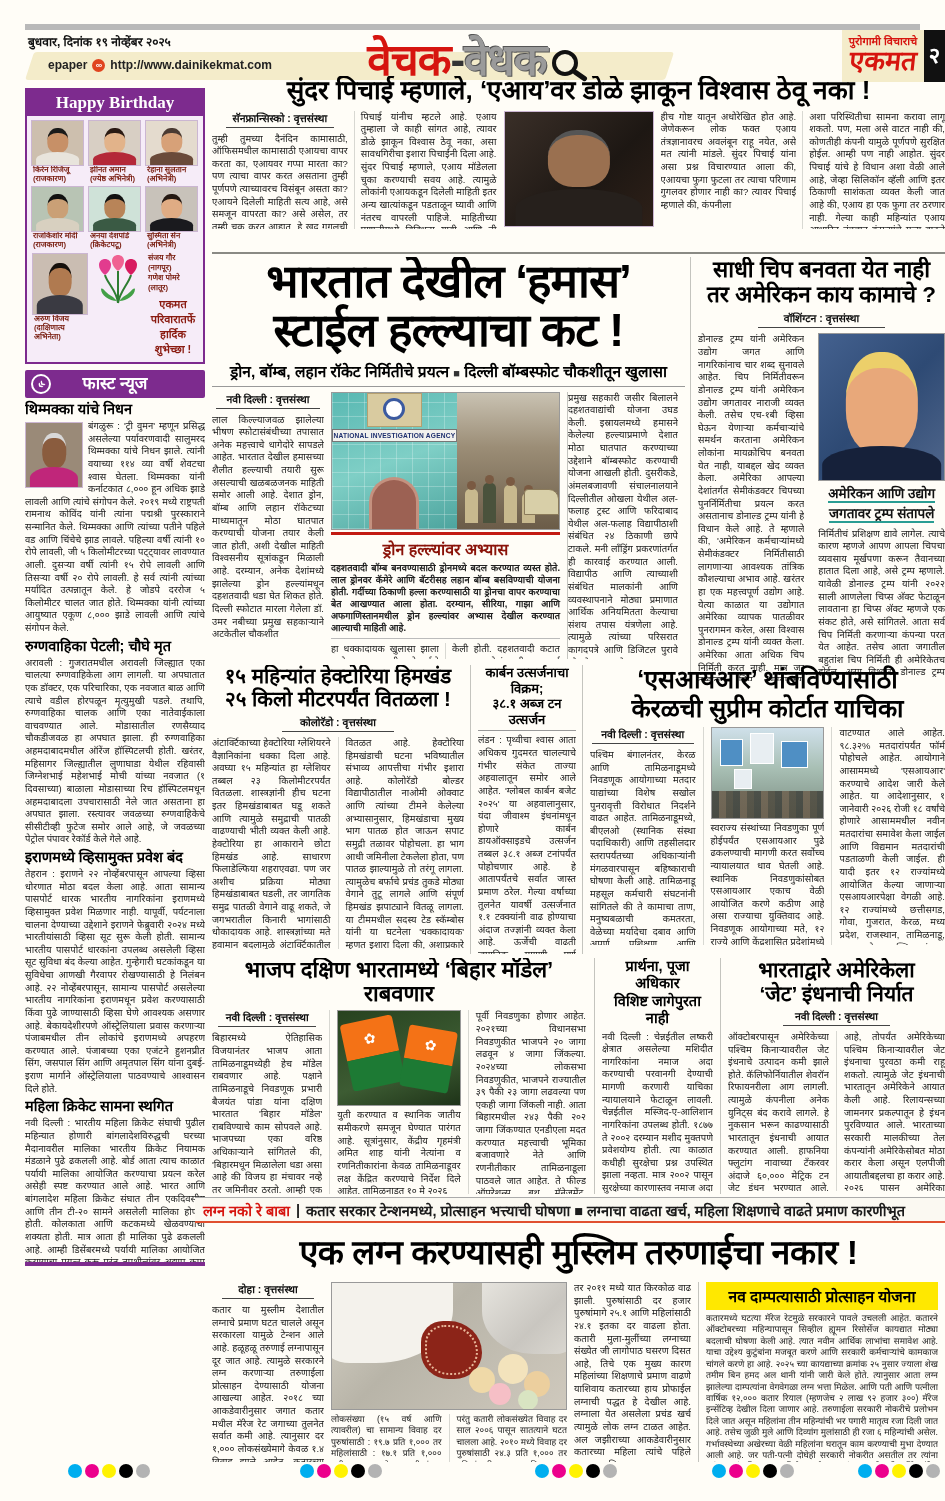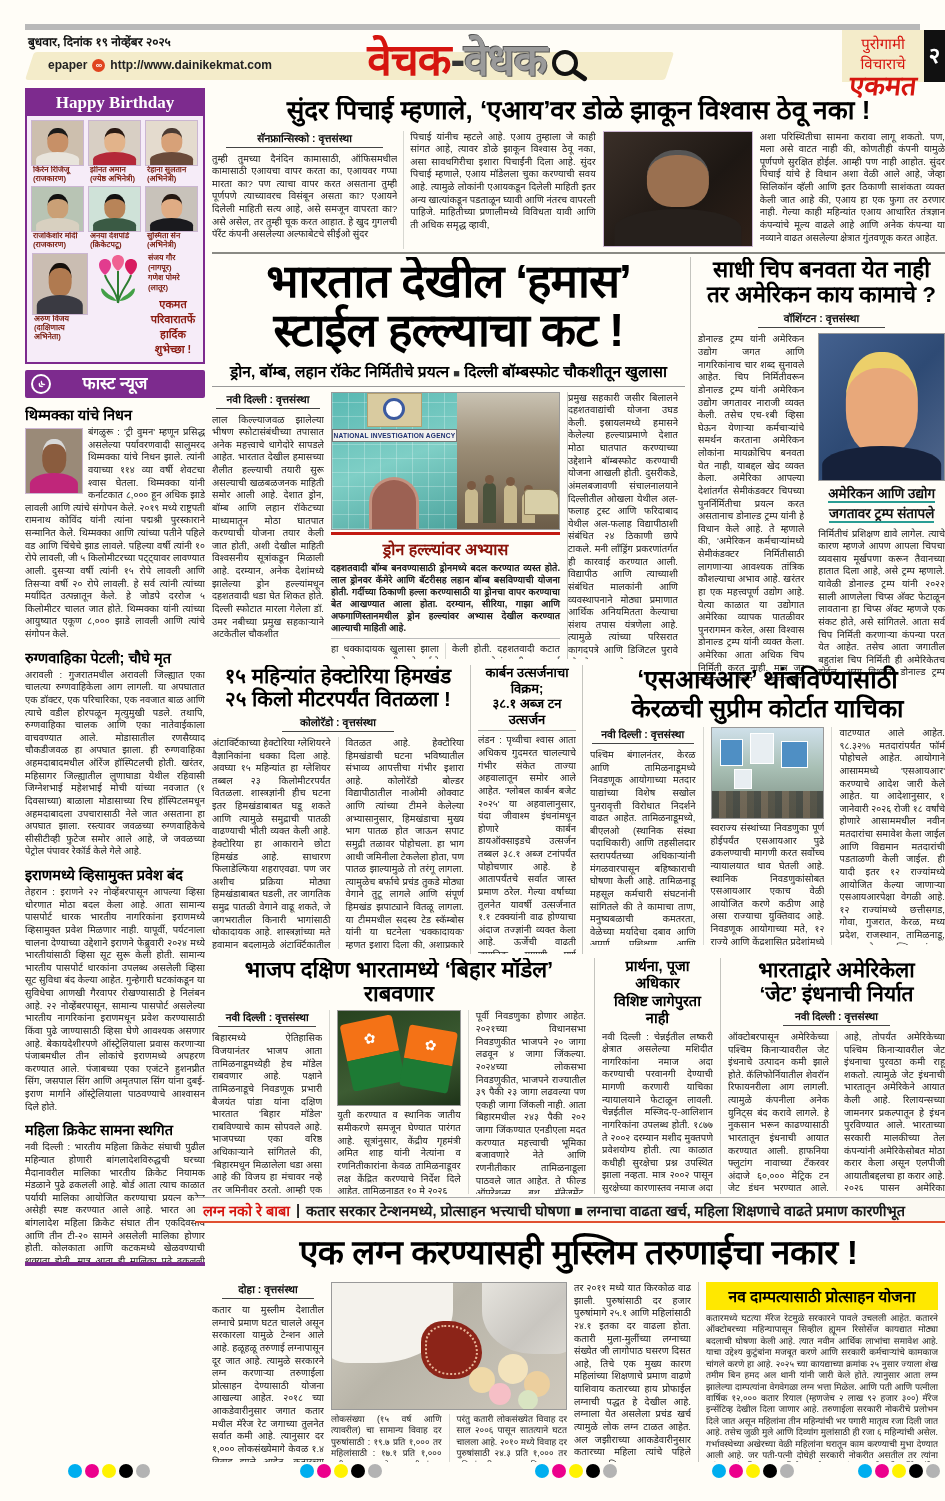--- a/index.html
+++ b/index.html
@@ -20,21 +20,21 @@
   .epaper-strip { position:absolute; left:25px; top:52px; width:640px; height:28px; background:#f4ecca; transform:skewX(-18deg); transform-origin:bottom left; border-radius:3px; }
   .epaper-text { position:absolute; left:48px; top:58px; font-size:12px; font-weight:bold; color:#222; display:flex; align-items:center; gap:5px; }
   .link-dot { width:13px; height:13px; border-radius:50%; background:#e0441e; color:#fff; font-size:9px; line-height:13px; text-align:center; display:inline-block; }
   .masthead { position:absolute; left:0; top:28px; width:945px; text-align:center; font-size:44px; font-weight:900; letter-spacing:-1px; }
   .masthead .a { color:#d6150f; }
   .masthead .dash { color:#333; }
   .masthead .b { color:#9a9a9a; text-shadow:1px 1px 0 #555, -1px -1px 0 #555; }
   .mag { display:inline-block; width:26px; height:26px; border:4px solid #111; border-radius:50%; position:relative; vertical-align:middle; margin-left:-6px; background:rgba(255,255,255,.4); }
   .mag::after { content:""; position:absolute; width:16px; height:5px; background:#111; right:-14px; bottom:-6px; transform:rotate(35deg); border-radius:3px; }
   .logobox { position:absolute; left:842px; top:30px; width:82px; height:52px; background:#f4ecca; text-align:center; padding-top:3px; }
-  .logobox .tag { font-size:15px; font-weight:normal; color:#d6150f; }
+  .logobox .tag { font-size:11px; font-weight:bold; color:#d6150f; }
   .logobox .logo { font-size:27px; font-weight:900; color:#d6150f; transform:skewX(-6deg); line-height:1; }
   .pagenum { position:absolute; left:924px; top:30px; width:21px; height:52px; background:#111; color:#fff; font-size:22px; font-weight:bold; text-align:center; line-height:52px; }
 
   
   .bday { left:25px; top:88px; width:180px; height:276px; border:2px solid #7d2b8e; background:#f6ecf8; }
   .bday-head { background:#7d2b8e; color:#fff; font-family:"Liberation Serif","DejaVu Serif",serif; font-weight:bold; font-size:17px; text-align:center; height:26px; line-height:26px; }
   .bgrid { display:grid; grid-template-columns:1fr 1fr 1fr; gap:2px 4px; padding:4px 5px 0 4px; }
   .bcell { text-align:center; }
   .bname { font-size:7.8px; font-weight:bold; color:#7a1f12; line-height:1.15; text-align:left; padding-left:2px; }
   .photo { position:relative; overflow:hidden; border:1px solid #cbb6d2; }
@@ -42,27 +42,27 @@
   .person { position:absolute; inset:0; }
   .person::before { content:""; position:absolute; left:50%; top:16%; width:42%; height:46%; transform:translateX(-50%); background:var(--skin,#c79067); border-radius:46% 46% 40% 40%; border-top:5px solid var(--hair,#222); }
   .person::after { content:""; position:absolute; left:50%; bottom:-2px; width:86%; height:34%; transform:translateX(-50%); background:var(--shirt,#666); border-radius:50% 50% 0 0; }
   .extras { font-size:7.8px; font-weight:bold; color:#7a1f12; line-height:1.3; }
   .greet { font-size:11px; font-weight:bold; color:#8a1a10; text-align:center; line-height:1.35; }
 
   
   .fn { left:25px; top:370px; width:180px; height:892px; }
   .fn-head { background:#7d2b8e; color:#fff; font-weight:bold; font-size:17px; height:28px; line-height:28px; text-align:center; position:relative; border-radius:2px; }
   .fn-badge { position:absolute; left:6px; top:4px; width:20px; height:20px; border:2px solid #fff; border-radius:50%; color:#fff; font-size:13px; line-height:16px; text-align:center; transform:rotate(-45deg); }
-  .fn-item { margin-top:6px; }
+  .fn-item { }
   .fn-title { font-size:14.5px; font-weight:900; color:#000; margin-bottom:2px; }
   .fn-photo { float:left; width:58px; height:66px; margin:2px 5px 2px 0; }
   .fn-end { left:25px; top:1262px; width:180px; height:4px; background:#7d2b8e; }
 
   
-  .pichai { left:212px; top:96px; width:733px; height:161px; }
+  .pichai { left:212px; top:76px; width:733px; height:161px; }
   .pichai-h { font-size:26px; font-weight:900; text-align:center; color:#000; line-height:1.1; }
   .pichai-row { display:flex; margin-top:6px; height:118px; }
   .pichai-row .tc { flex:1; }
   .pichai-row .tc + .tc { border-left:1px solid #d8d8d2; padding-left:6px; margin-left:6px; }
   .pichai-photo { width:150px; height:116px; margin:0 7px; background:linear-gradient(135deg,#3a2f28 0%,#1d1713 60%,#2e2018 100%); flex:none; }
   .hr1 { left:212px; top:252px; width:733px; height:2px; background:#8a8a84; }
 
   
   .hamas { left:212px; top:257px; width:473px; height:402px; }
   .hamas-h { font-size:46px; font-weight:900; line-height:1.06; text-align:center; letter-spacing:-1px; color:#000; }
@@ -272,20 +272,21 @@
     <div class="pichai-h">सुंदर पिचाई म्हणाले, ‘एआय’वर डोळे झाकून विश्वास ठेवू नका !</div>
     <div class="pichai-row">
       <div class="tc clip">
         <div class="byline">सॅनफ्रान्सिस्को : वृत्तसंस्था</div>
         <div class="jtext">तुम्ही तुमच्या दैनंदिन कामासाठी, ऑफिसमधील कामासाठी एआयचा वापर करता का, एआयवर गप्पा मारता का? पण त्याचा वापर करत असताना तुम्ही पूर्णपणे त्याच्यावरच विसंबून असता का? एआयने दिलेली माहिती सत्य आहे, असे समजून वापरता का? असे असेल, तर तुम्ही चूक करत आहात. हे खुद गुगलची पॅरेंट कंपनी असलेल्या अल्फाबेटचे सीईओ सुंदर</div>
       </div>
       <div class="tc jtext clip">पिचाई यांनीच म्हटले आहे. एआय तुम्हाला जे काही सांगत आहे, त्यावर डोळे झाकून विश्वास ठेवू नका, असा सावधगिरीचा इशारा पिचाईंनी दिला आहे. सुंदर पिचाई म्हणाले, एआय मॉडेलला चुका करण्याची सवय आहे. त्यामुळे लोकांनी एआयकडून दिलेली माहिती इतर अन्य खात्यांकडून पडताळून घ्यावी आणि नंतरच वापरली पाहिजे. माहितीच्या प्रणालीमध्ये विविधता यावी आणि ती अधिक समृद्ध व्हावी,</div>
       <div class="pichai-photo photo">
         <div class="person" style="--skin:#9a7050;--hair:#555;--shirt:#26201c;"></div>
       </div>
+      <div class="tc jtext clip">हीच गोष्ट यातून अधोरेखित होत आहे. जेणेकरून लोक फक्त एआय तंत्रज्ञानावरच अवलंबून राहू नयेत, असे मत त्यांनी मांडले. सुंदर पिचाई यांना असा प्रश्न विचारण्यात आला की, एआयचा फुगा फुटला तर त्याचा परिणाम गुगलवर होणार नाही का? त्यावर पिचाई म्हणाले की, कंपनीला</div>
       <div class="tc jtext clip">अशा परिस्थितीचा सामना करावा लागू शकतो. पण, मला असे वाटत नाही की, कोणतीही कंपनी यामुळे पूर्णपणे सुरक्षित होईल. आम्ही पण नाही आहोत. सुंदर पिचाई यांचे हे विधान अशा वेळी आले आहे, जेव्हा सिलिकॉन व्हॅली आणि इतर ठिकाणी साशंकता व्यक्त केली जात आहे की, एआय हा एक फुगा तर ठरणार नाही. गेल्या काही महिन्यांत एआय आधारित तंत्रज्ञान कंपन्यांचे मूल्य वाढले आहे आणि अनेक कंपन्या या नव्याने वाढत असलेल्या क्षेत्रात गुंतवणूक करत आहेत.</div>
     </div>
   </div>
   <div class="abs hr1"></div>
 
   <div class="abs hamas clip">
     <div class="hamas-h">
       <span>भारतात देखील ‘हमास’</span><br>
       <span>स्टाईल हल्ल्याचा कट !</span>
     </div>

